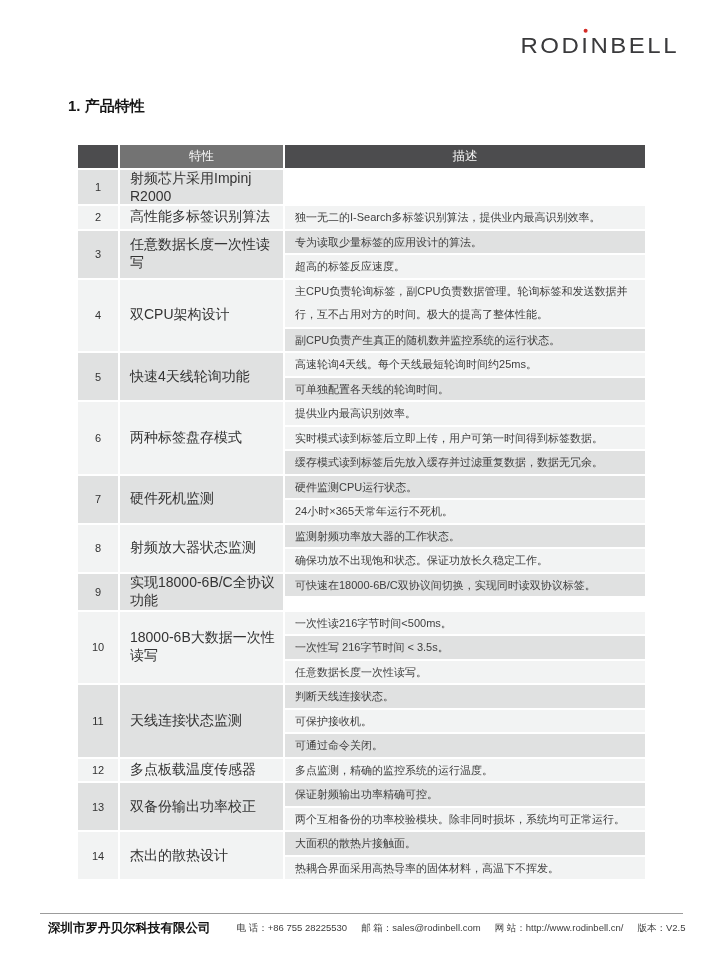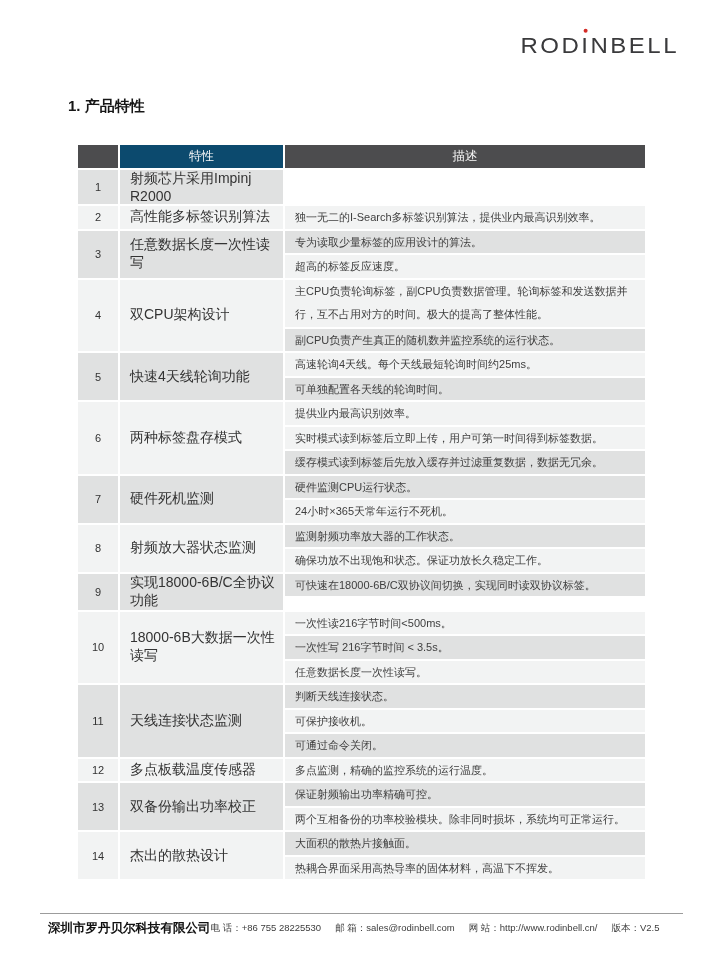--- a/index.html
+++ b/index.html
@@ -36,38 +36,38 @@
     display:flex; align-items:center; min-height:22.5px; padding:0 10px;
     font-size:11px; color:#3e3e3e; line-height:14px;
   }
   .cell-desc.tall { height:47px; line-height:23px; }
   .shade-medium { background:#e0e1e1; }
   .shade-light  { background:#f2f3f3; }
   
   .footer-line { position:absolute; left:40px; right:38px; top:913px; border-top:1px solid #9c9c9c; }
   .footer { position:absolute; left:48px; top:920px; right:30px; display:flex; align-items:center; }
   .company { font-size:12.5px; font-weight:bold; color:#111; white-space:nowrap; }
-  .contacts { display:flex; gap:14px; font-size:9.5px; color:#3c3c3c; white-space:nowrap; }
+  .contacts { display:flex; margin-left:26px; gap:14px; font-size:9.5px; color:#3c3c3c; white-space:nowrap; }
   .contact-item { display:inline-block; }
 </style>
 </head>
 <body>
 
 <div class="page">
 
   <div class="logo" style="color: rgb(58, 58, 60);">
     <span>ROD</span><span class="logo-i"><span class="logo-dot" style="background: rgb(212, 43, 38);"></span><span>I</span></span><span>NBELL</span>
   </div>
 
   <div class="title">1. 产品特性</div>
 
   <div class="feat-table">
     <div class="thead">
       <div class="th th-num hdr" style="background: rgb(76, 76, 78); color: rgb(250, 250, 250);"></div>
-      <div class="th th-feat hdr" style="background: #0c4a6e; color: rgb(250, 250, 250);">特性</div>
+      <div class="th th-feat hdr" style="background: #737373; color: rgb(250, 250, 250);">特性</div>
       <div class="th th-desc hdr" style="background: rgb(76, 76, 78); color: rgb(250, 250, 250);">描述</div>
     </div>
     <div id="tbody" style="display: flex; flex-direction: column; gap: 2px;">
         <div class="block">
           <div class="cell-num shade-medium">1</div>
           <div class="cell-feat shade-medium">射频芯片采用Impinj R2000</div>
         </div>
         <div class="block">
           <div class="cell-num shade-light">2</div>
           <div class="cell-feat shade-light">高性能多标签识别算法</div>

